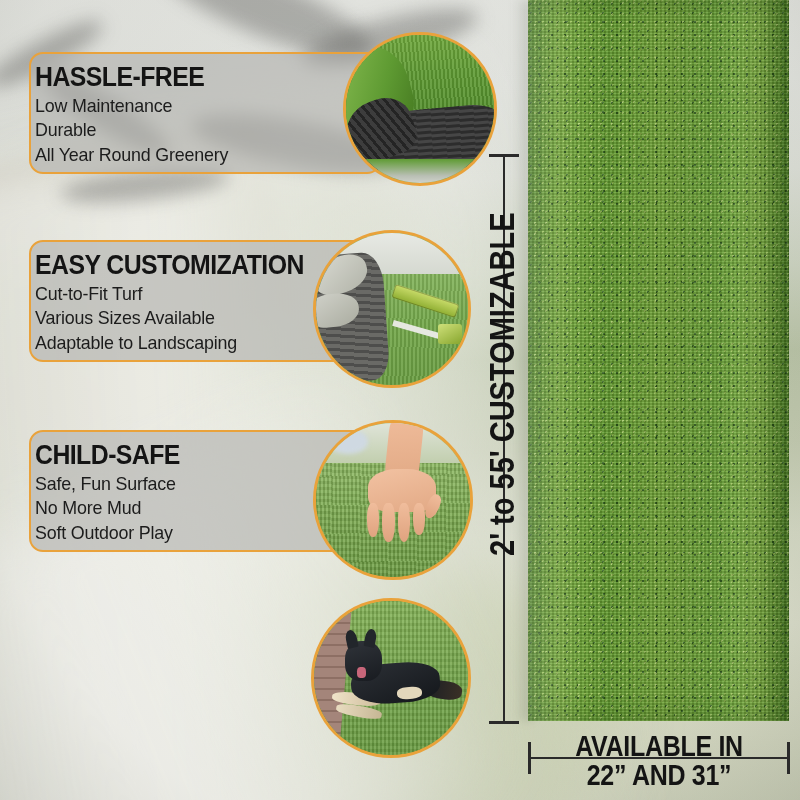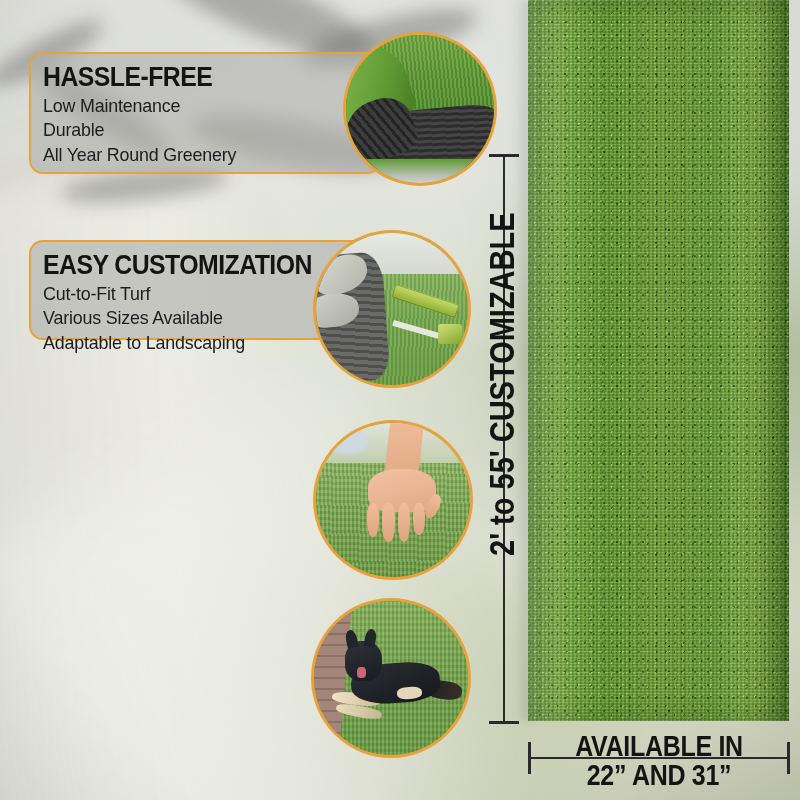--- a/index.html
+++ b/index.html
@@ -93,21 +93,21 @@
     filter:blur(4px);
   }
 
   
   .card{
     position:absolute;
     border:2px solid #E9A23B;
     border-radius:14px;
     background:rgba(176,176,172,.62);
     box-sizing:border-box;
-    padding:9px 14px 10px 12px;
+    padding:9px 14px 10px 4px;
   }
   .card-title{
     font-family:"Liberation Sans", sans-serif;
     font-weight:bold;
     font-size:27px;
     letter-spacing:-0.6px;
     color:#141414;
     line-height:1.05;
     transform:scaleX(.92);
     transform-origin:left center;
@@ -286,39 +286,45 @@
   <div class="photo" style="left:343px;top:32px;width:154px;height:154px;">
     <div class="ph-in">
       <div class="p1-grass"></div>
       <div class="p1-fold"></div>
       <div class="p1-back"></div>
       <div class="p1-back2"></div>
       <div class="p1-bot"></div>
     </div>
   </div>
 
-  <div class="card" style="left:29px;top:240px;width:352px;height:100px;">
+  <div class="card" style="left:29px;top:240px;width:352px;height:122px;">
     <div class="card-title">EASY CUSTOMIZATION</div>
     <div class="card-line">Cut-to-Fit Turf</div>
     <div class="card-line">Various Sizes Available</div>
     <div class="card-line">Adaptable to Landscaping</div>
   </div>
   <div class="photo" style="left:313px;top:230px;width:158px;height:158px;">
     <div class="ph-in">
       <div class="p2-wall"></div>
       <div class="p2-grass"></div>
       <div class="p2-level"></div>
       <div class="p2-tape"></div>
       <div class="p2-box"></div>
       <div class="p2-roll"></div>
       <div class="p2-glove"></div>
       <div class="p2-glove2"></div>
     </div>
   </div>
 
+  <div class="card" style="left:29px;top:430px;width:352px;height:122px;">
+    <div class="card-title">CHILD-SAFE</div>
+    <div class="card-line">Safe, Fun Surface</div>
+    <div class="card-line">No More Mud</div>
+    <div class="card-line">Soft Outdoor Play</div>
+  </div>
   <div class="photo" style="left:313px;top:420px;width:160px;height:160px;">
     <div class="ph-in">
       <div class="p3-bg"></div>
       <div class="p3-blue"></div>
       <div class="p3-grass"></div>
       <div class="p3-arm"></div>
       <div class="p3-palm"></div>
       <div class="p3-f" style="left:33%;"></div>
       <div class="p3-f" style="left:43%;height:25%;"></div>
       <div class="p3-f" style="left:53%;height:25%;"></div>

